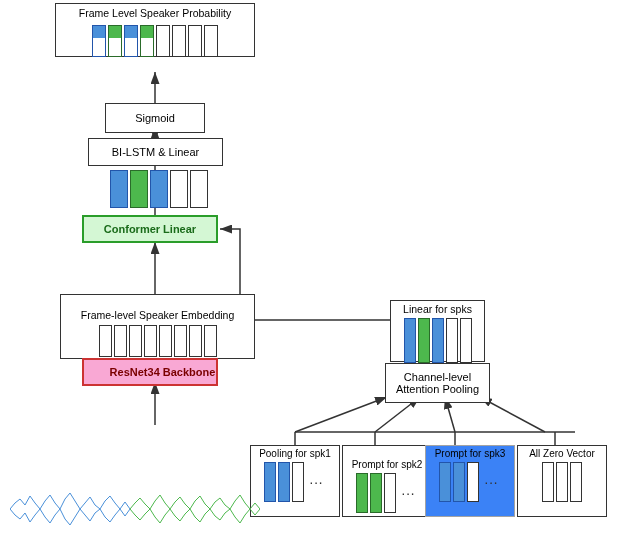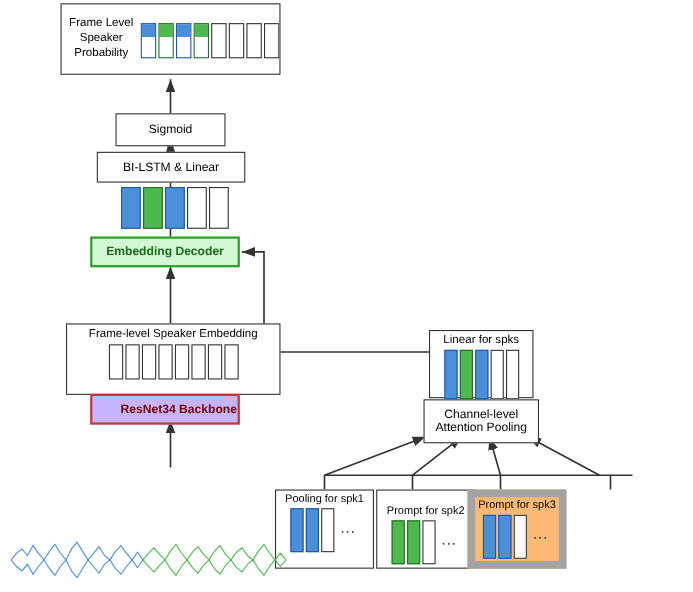--- a/index.html
+++ b/index.html
@@ -30,21 +30,21 @@
       font-size: 11px;
     }
     .box.green-border {
       border: 2px solid #2a9d2a;
       background: #d4f7d4;
       font-weight: bold;
       color: #1a6b1a;
     }
     .box.red-border {
       border: 2px solid #cc3333;
-      background: #c4b5fd;
+      background: #f9a8d4;
       font-weight: bold;
       color: #7a0000;
       padding-left: 25px;
     }
 
     
     .arrows {
       position: absolute;
       top: 0; left: 0;
       width: 630px;
@@ -93,24 +93,25 @@
       width: 250px;
       height: 55px;
     }
 
     
     .top-box {
       position: absolute;
       top: 3px;
       left: 55px;
       width: 200px;
-      height: 65px;
-      border: 1px solid #333;
-      background: #fff;
-      display: flex;
+      height: 54px;
+      border: 1px solid #333;
+      background: #fff;
+      display: flex;
+      flex-direction: column;
       align-items: center;
       justify-content: flex-start;
       padding-top: 3px;
     }
     .top-box-label {
       font-size: 10.5px;
       text-align: center;
       line-height: 1.3;
       margin-bottom: 4px;
     }
@@ -193,25 +194,25 @@
 
   <div style="position:absolute; left:110px; top:170px; display:flex; align-items:center; gap:2px;">
     <div class="blk blue" style="width:18px; height:38px;"></div>
     <div class="blk green" style="width:18px; height:38px;"></div>
     <div class="blk blue" style="width:18px; height:38px;"></div>
     <div class="blk" style="width:18px; height:38px;"></div>
     <div class="blk" style="width:18px; height:38px;"></div>
   </div>
 
   <div class="box green-border" style="left:82px; top:215px; width:136px; height:28px;">
-    <span>Embedding Decoder</span>
+    <span>Conformer Linear</span>
   </div>
 
   <div style="position:absolute; left:60px; top:294px; width:195px; height:65px; border:1px solid #333; background:#fff;">
-    <div style="font-size:10.5px; text-align:center; margin-top:2px;">Frame-level Speaker Embedding</div>
+    <div style="font-size:10.5px; text-align:center; margin-top:14px;">Frame-level Speaker Embedding</div>
     <div style="display:flex; gap:2px; justify-content:center; margin-top:4px;">
       <div class="blk" style="width:13px; height:32px;"></div>
       <div class="blk" style="width:13px; height:32px;"></div>
       <div class="blk" style="width:13px; height:32px;"></div>
       <div class="blk" style="width:13px; height:32px;"></div>
       <div class="blk" style="width:13px; height:32px;"></div>
       <div class="blk" style="width:13px; height:32px;"></div>
       <div class="blk" style="width:13px; height:32px;"></div>
       <div class="blk" style="width:13px; height:32px;"></div>
     </div>
@@ -250,30 +251,38 @@
   <div style="position:absolute; left:342px; top:445px; width:90px; height:72px; border:1px solid #333; background:#fff;">
     <div style="font-size:10px; text-align:center; margin-top:13px;">Prompt for spk2</div>
     <div style="display:flex; gap:2px; justify-content:center; margin-top:3px; align-items:center;">
       <div class="sblk green" style="height:40px;"></div>
       <div class="sblk green" style="height:40px;"></div>
       <div class="sblk" style="height:40px;"></div>
       <span class="dots">···</span>
     </div>
   </div>
 
-  <div style="position:absolute; left:425px; top:445px; width:90px; height:72px; border:7px solid #a3a3a3; background:#fdba74;">
+  <div style="position:absolute; left:425px; top:445px; width:90px; height:72px; border:1px solid #a3a3a3; background:#3b82f6;">
     <div style="font-size:10px; text-align:center; margin-top:2px;">Prompt for spk3</div>
     <div style="display:flex; gap:2px; justify-content:center; margin-top:3px; align-items:center;">
       <div class="sblk blue" style="height:40px;"></div>
       <div class="sblk blue" style="height:40px;"></div>
       <div class="sblk" style="height:40px;"></div>
       <span class="dots">···</span>
     </div>
   </div>
 
+  <div style="position:absolute; left:517px; top:445px; width:90px; height:72px; border:1px solid #333; background:#fff;">
+    <div style="font-size:10px; text-align:center; margin-top:2px;">All Zero Vector</div>
+    <div style="display:flex; gap:2px; justify-content:center; margin-top:3px;">
+      <div class="sblk" style="height:40px;"></div>
+      <div class="sblk" style="height:40px;"></div>
+      <div class="sblk" style="height:40px;"></div>
+    </div>
+  </div>
 
   <svg class="waveform" xmlns="http://www.w3.org/2000/svg" viewBox="0 0 250 55">
 
     <g fill="none" stroke="#4a90d9" stroke-width="1">
       <polyline points="0,28 5,22 10,18 15,24 20,15 25,22 30,28 35,20 40,14 45,22 50,28 55,18 60,12 65,20 70,28 75,22 80,16 85,24 90,28 95,20 100,15 105,22 110,28 115,21 120,28"></polyline>
       <polyline points="0,28 5,34 10,38 15,32 20,41 25,34 30,28 35,36 40,42 45,34 50,28 55,38 60,44 65,36 70,28 75,34 80,40 85,32 90,28 95,36 100,41 105,34 110,28 115,35 120,28"></polyline>
     </g>
 
     <g fill="none" stroke="#4db84d" stroke-width="1">
       <polyline points="120,28 125,22 130,17 135,23 140,28 145,20 150,14 155,22 160,28 165,21 170,16 175,23 180,28 185,20 190,15 195,23 200,28 205,21 210,17 215,24 220,28 225,20 230,14 235,22 240,28 245,22 250,28"></polyline>

